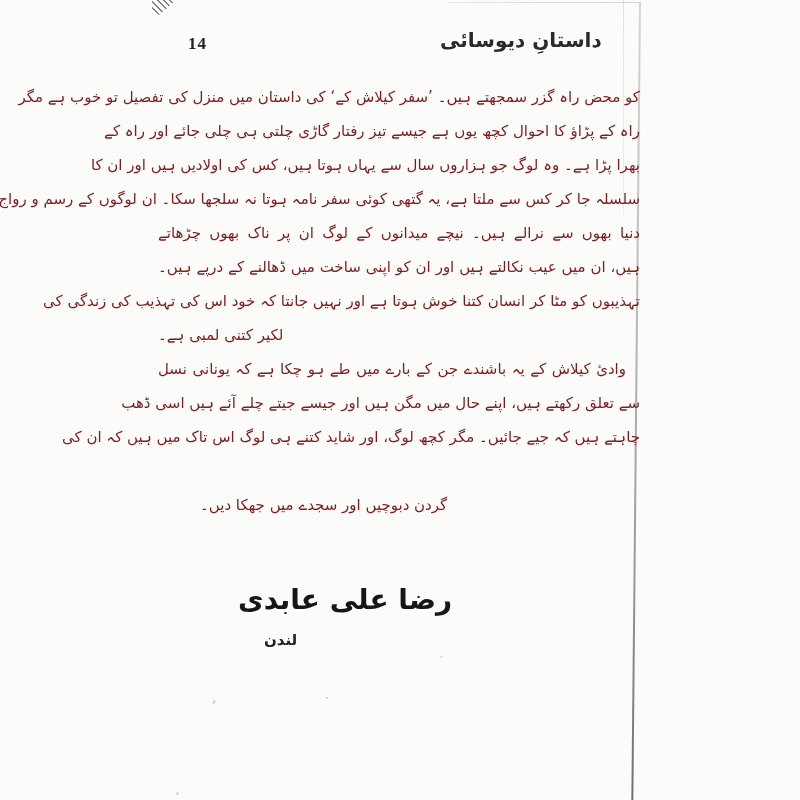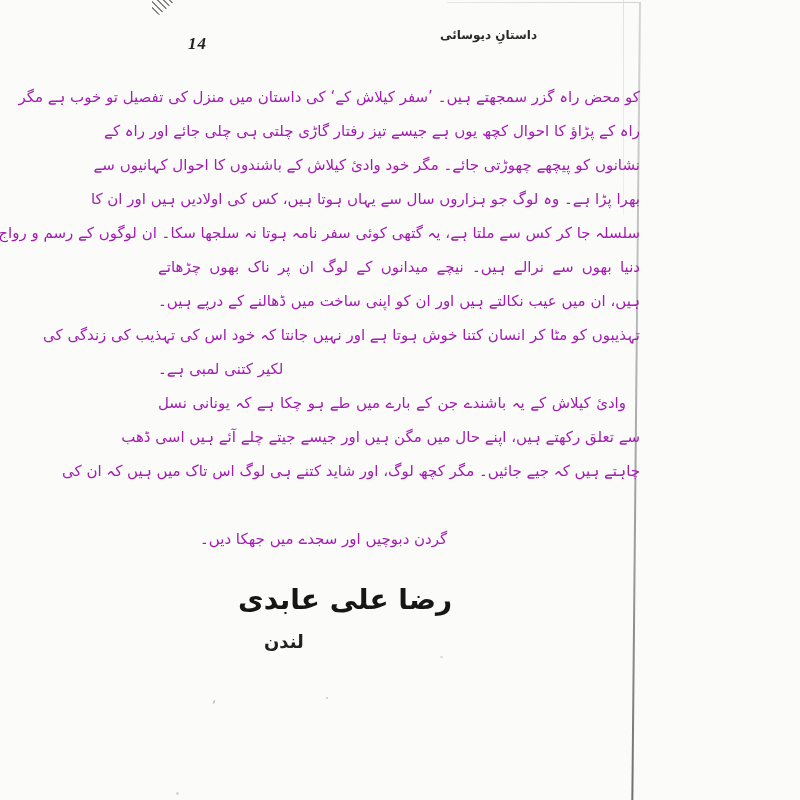--- a/index.html
+++ b/index.html
@@ -36,33 +36,33 @@
   .speck{position:absolute;border-radius:50%;background:#9a9a9a;opacity:.55;}
   .speck.s1{left:213px;top:700px;width:2px;height:4px;transform:rotate(30deg);}
   .speck.s2{left:326px;top:697px;width:2px;height:2px;}
   .speck.s3{left:440px;top:656px;width:3px;height:2px;opacity:.35;}
   .speck.s4{left:176px;top:792px;width:3px;height:3px;opacity:.4;}
 
   
   .pageno{
     position:absolute;left:188px;top:34px;
     font-family:"Liberation Serif",serif;
-    font-weight:bold;font-style:italic;
+    font-weight:bold;
     font-size:17px;letter-spacing:1px;color:#232323;
   }
   .title{
     position:absolute;right:160px;top:28px;width:200px;
     direction:rtl;text-align:left;
-    font-size:12px;font-weight:bold;color:#2a2a2a;
+    font-size:20px;font-weight:bold;color:#2a2a2a;
   }
 
   
   .body-text{
     position:absolute;left:158px;top:80px;width:482px;
-    font-size:15px;color:#a21caf;
+    font-size:15px;color:#7f1d1d;
   }
   .line{
     direction:rtl;
     height:34px;line-height:34px;
     text-align:justify;text-align-last:justify;
     white-space:nowrap;
   }
   .line.indent-first{padding-right:14px;}
   .line.end-left{text-align:left;text-align-last:left;}
   .line.end-left.ind40{padding-left:42px;direction:rtl;text-align:left;text-align-last:left;}
@@ -74,21 +74,21 @@
     font-weight:500;
   }
 
   
   .signature{
     position:absolute;left:238px;top:583px;
     direction:rtl;font-size:28px;font-weight:bold;color:#161616;
   }
   .location{
     position:absolute;left:264px;top:631px;
-    direction:rtl;font-size:18px;font-weight:bold;color:#222;
+    direction:rtl;font-size:15px;font-weight:bold;color:#222;
   }
 </style>
 </head>
 <body>
 
 <div class="canvas">
 
   <div class="hatch"></div>
   <div class="edge-v"></div>
   <div class="edge-v2"></div>
@@ -98,21 +98,20 @@
   <div class="speck s3"></div>
   <div class="speck s4"></div>
 
   <div class="pageno">14</div>
   <div class="title" dir="rtl">داستانِ دیوسائی</div>
 
   <div class="body-text">
     <div>
       <div class="line" dir="rtl">کو محض راہ گزر سمجھتے ہیں۔ ’سفر کیلاش کے‘ کی داستان میں منزل کی تفصیل تو خوب ہے مگر</div>
       <div class="line" dir="rtl">راہ کے پڑاؤ کا احوال کچھ یوں ہے جیسے تیز رفتار گاڑی چلتی ہی چلی جائے اور راہ کے</div>
-      <div class="line" dir="rtl">نشانوں کو پیچھے چھوڑتی جائے۔ مگر خود وادیٔ کیلاش کے باشندوں کا احوال کہانیوں سے</div>
       <div class="line" dir="rtl">بھرا پڑا ہے۔ وہ لوگ جو ہزاروں سال سے یہاں ہوتا ہیں، کس کی اولادیں ہیں اور ان کا</div>
       <div class="line" dir="rtl">سلسلہ جا کر کس سے ملتا ہے، یہ گتھی کوئی سفر نامہ ہوتا نہ سلجھا سکا۔ ان لوگوں کے رسم و رواج</div>
       <div class="line" dir="rtl">دنیا بھوں سے نرالے ہیں۔ نیچے میدانوں کے لوگ ان پر ناک بھوں چڑھاتے</div>
       <div class="line" dir="rtl">ہیں، ان میں عیب نکالتے ہیں اور ان کو اپنی ساخت میں ڈھالنے کے درپے ہیں۔</div>
       <div class="line" dir="rtl">تہذیبوں کو مٹا کر انسان کتنا خوش ہوتا ہے اور نہیں جانتا کہ خود اس کی تہذیب کی زندگی کی</div>
       <div class="line end-left" dir="rtl">لکیر کتنی لمبی ہے۔</div>
     </div>
     <div>
       <div class="line indent-first" dir="rtl">وادیٔ کیلاش کے یہ باشندے جن کے بارے میں طے ہو چکا ہے کہ یونانی نسل</div>
       <div class="line" dir="rtl">سے تعلق رکھتے ہیں، اپنے حال میں مگن ہیں اور جیسے جیتے چلے آئے ہیں اسی ڈھب</div>

